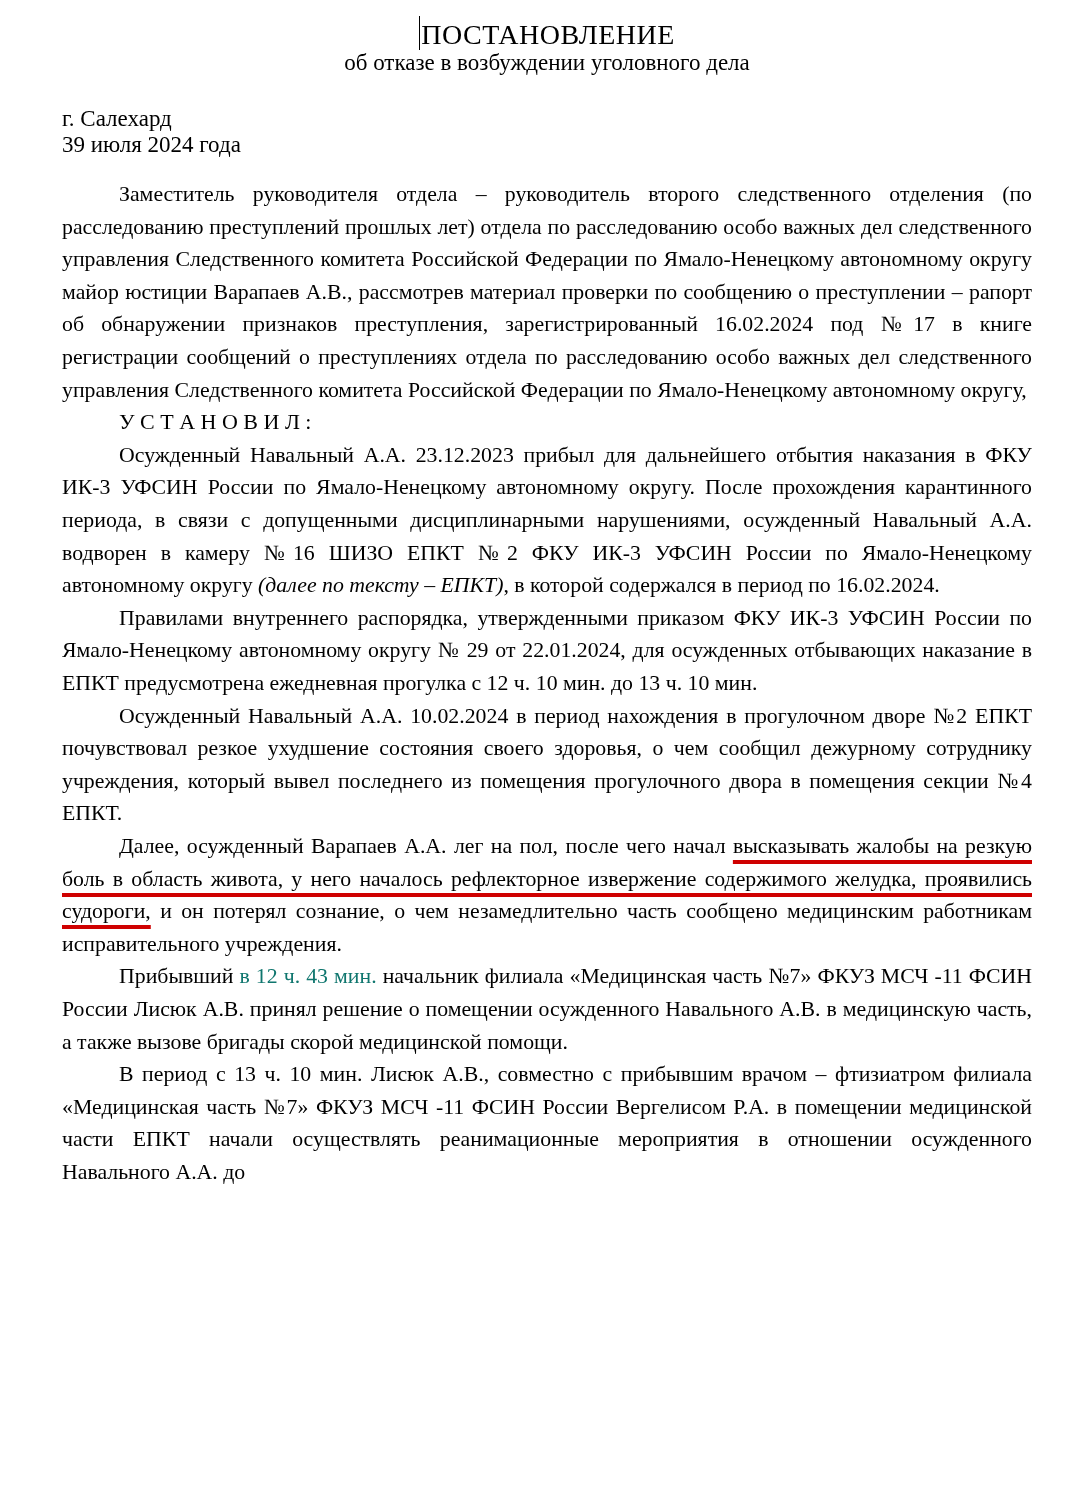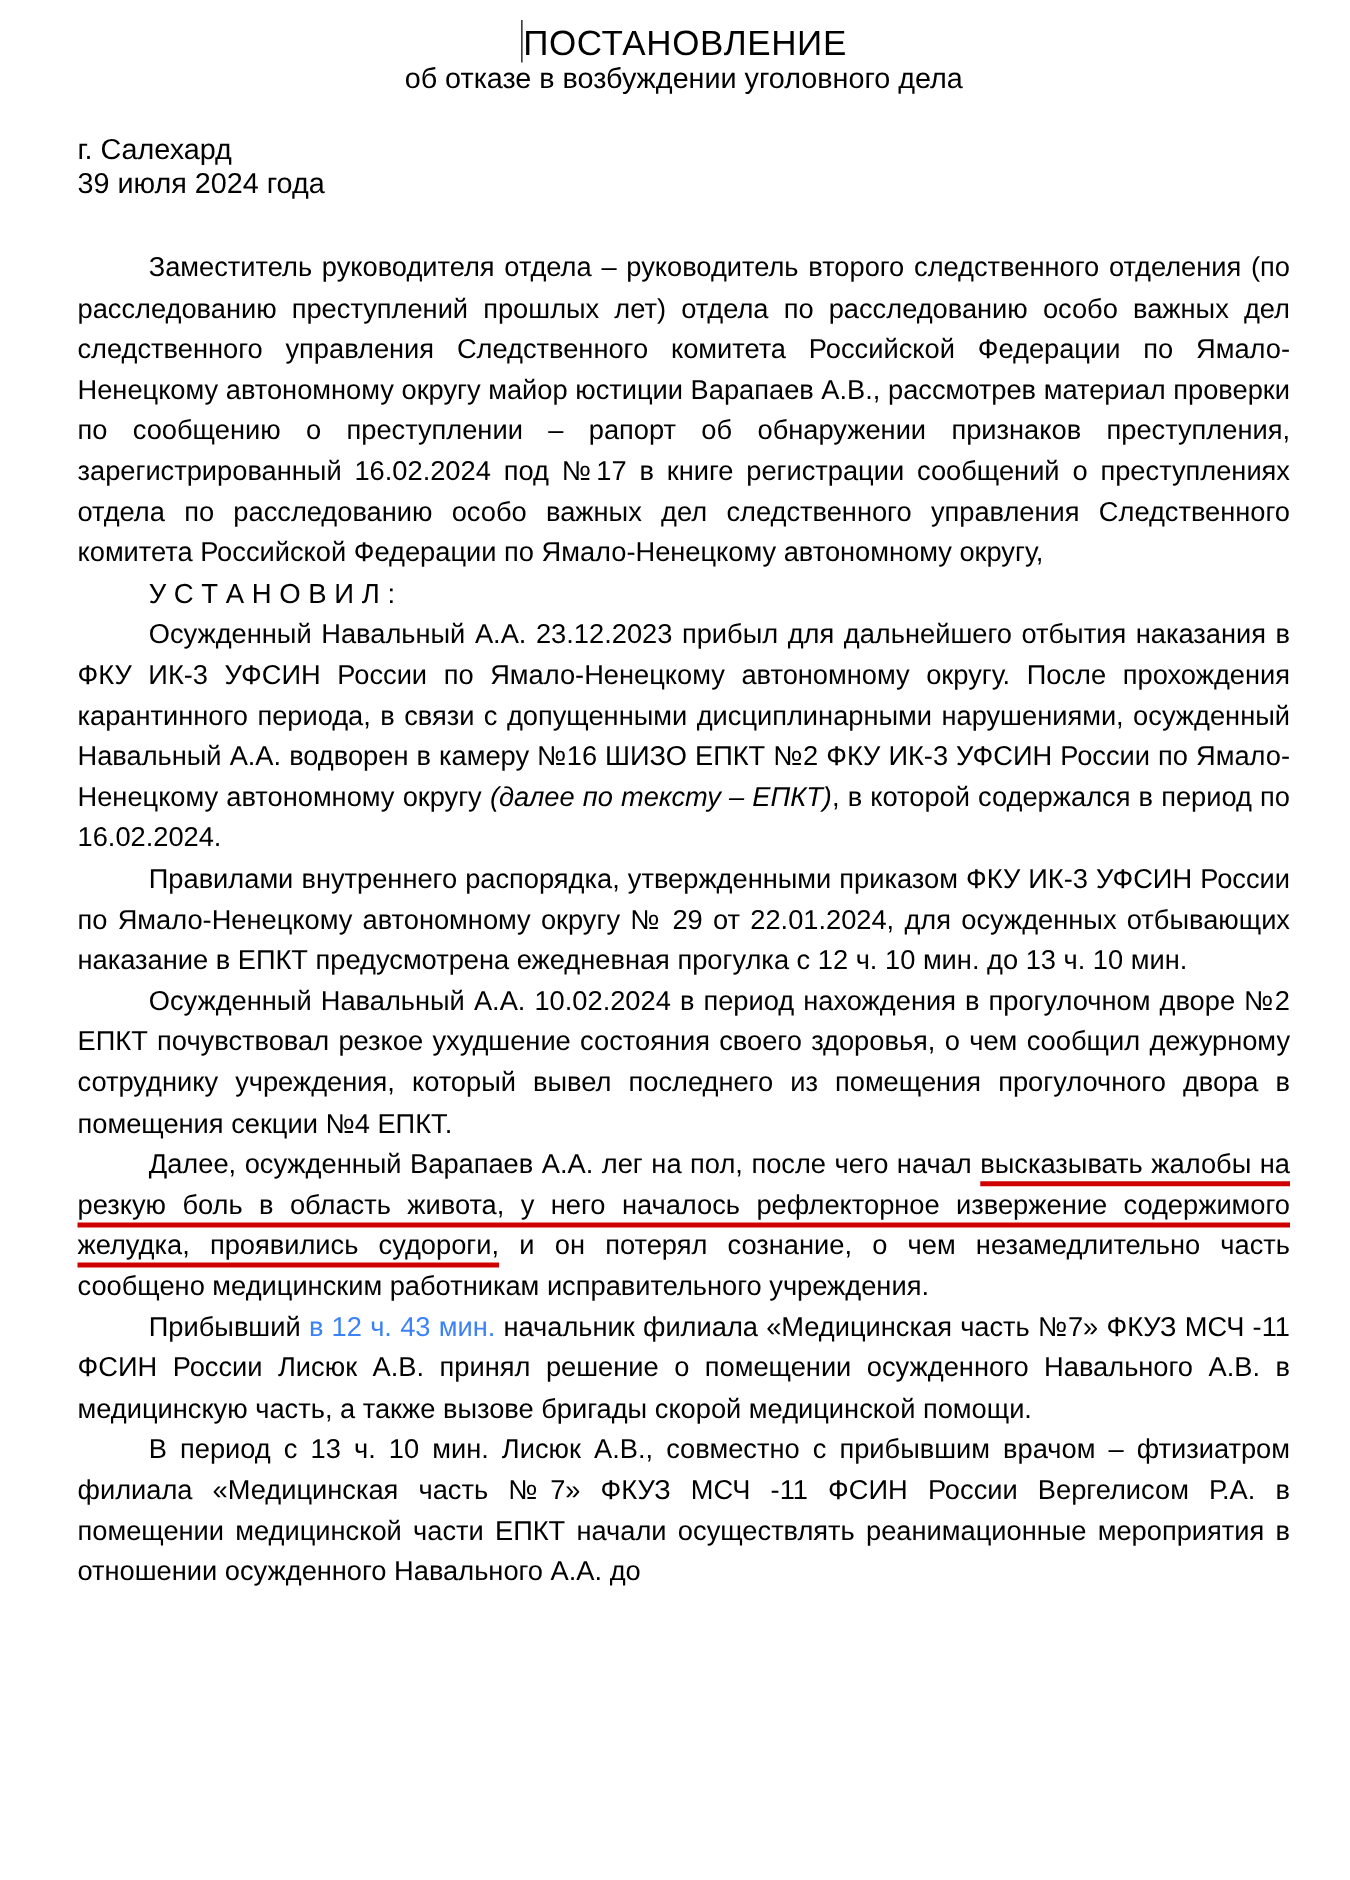--- a/index.html
+++ b/index.html
@@ -7,21 +7,21 @@
     padding: 0;
     background: #ffffff;
   }
   .page {
     position: relative;
     width: 1080px;
     height: 1504px;
     margin: 0 auto;
     background: #ffffff;
     color: #000000;
-    font-family: Liberation Sans, sans-serif;
+    font-family: Liberation Serif, serif;
     box-sizing: border-box;
     padding: 16px 48px 0 62px;
     overflow: hidden;
   }
   .title-block {
     text-align: center;
     line-height: 1.12;
   }
   .doc-title {
     font-size: 28px;
@@ -40,37 +40,37 @@
     font-size: 23px;
   }
   .meta-row {
     display: flex;
     justify-content: space-between;
     font-size: 23px;
     margin-top: 30px;
     flex-direction: column;
   }
   .body-text {
-    margin-top: 38px;
+    margin-top: 20px;
     font-size: 21.8px;
     line-height: 32.6px;
   }
   p.para {
     margin: 0;
     text-indent: 57px;
     text-align: justify;
   }
   .section-heading {
     font-size: 22px;
     text-align: center;
     margin: 15px 0 26px 0;
     text-indent: 0;
   }
   .seg-italic { font-style: italic; }
-  .seg-red { color: #3b82f6; }
+  .seg-red { color: #0f766e; }
   .seg-red-underline {
     text-decoration: underline;
     text-decoration-color: #cf0000;
     text-decoration-thickness: 3.5px;
     text-decoration-skip-ink: none;
     text-underline-offset: 7px;
   }
 </style>
 </head>
 <body>

